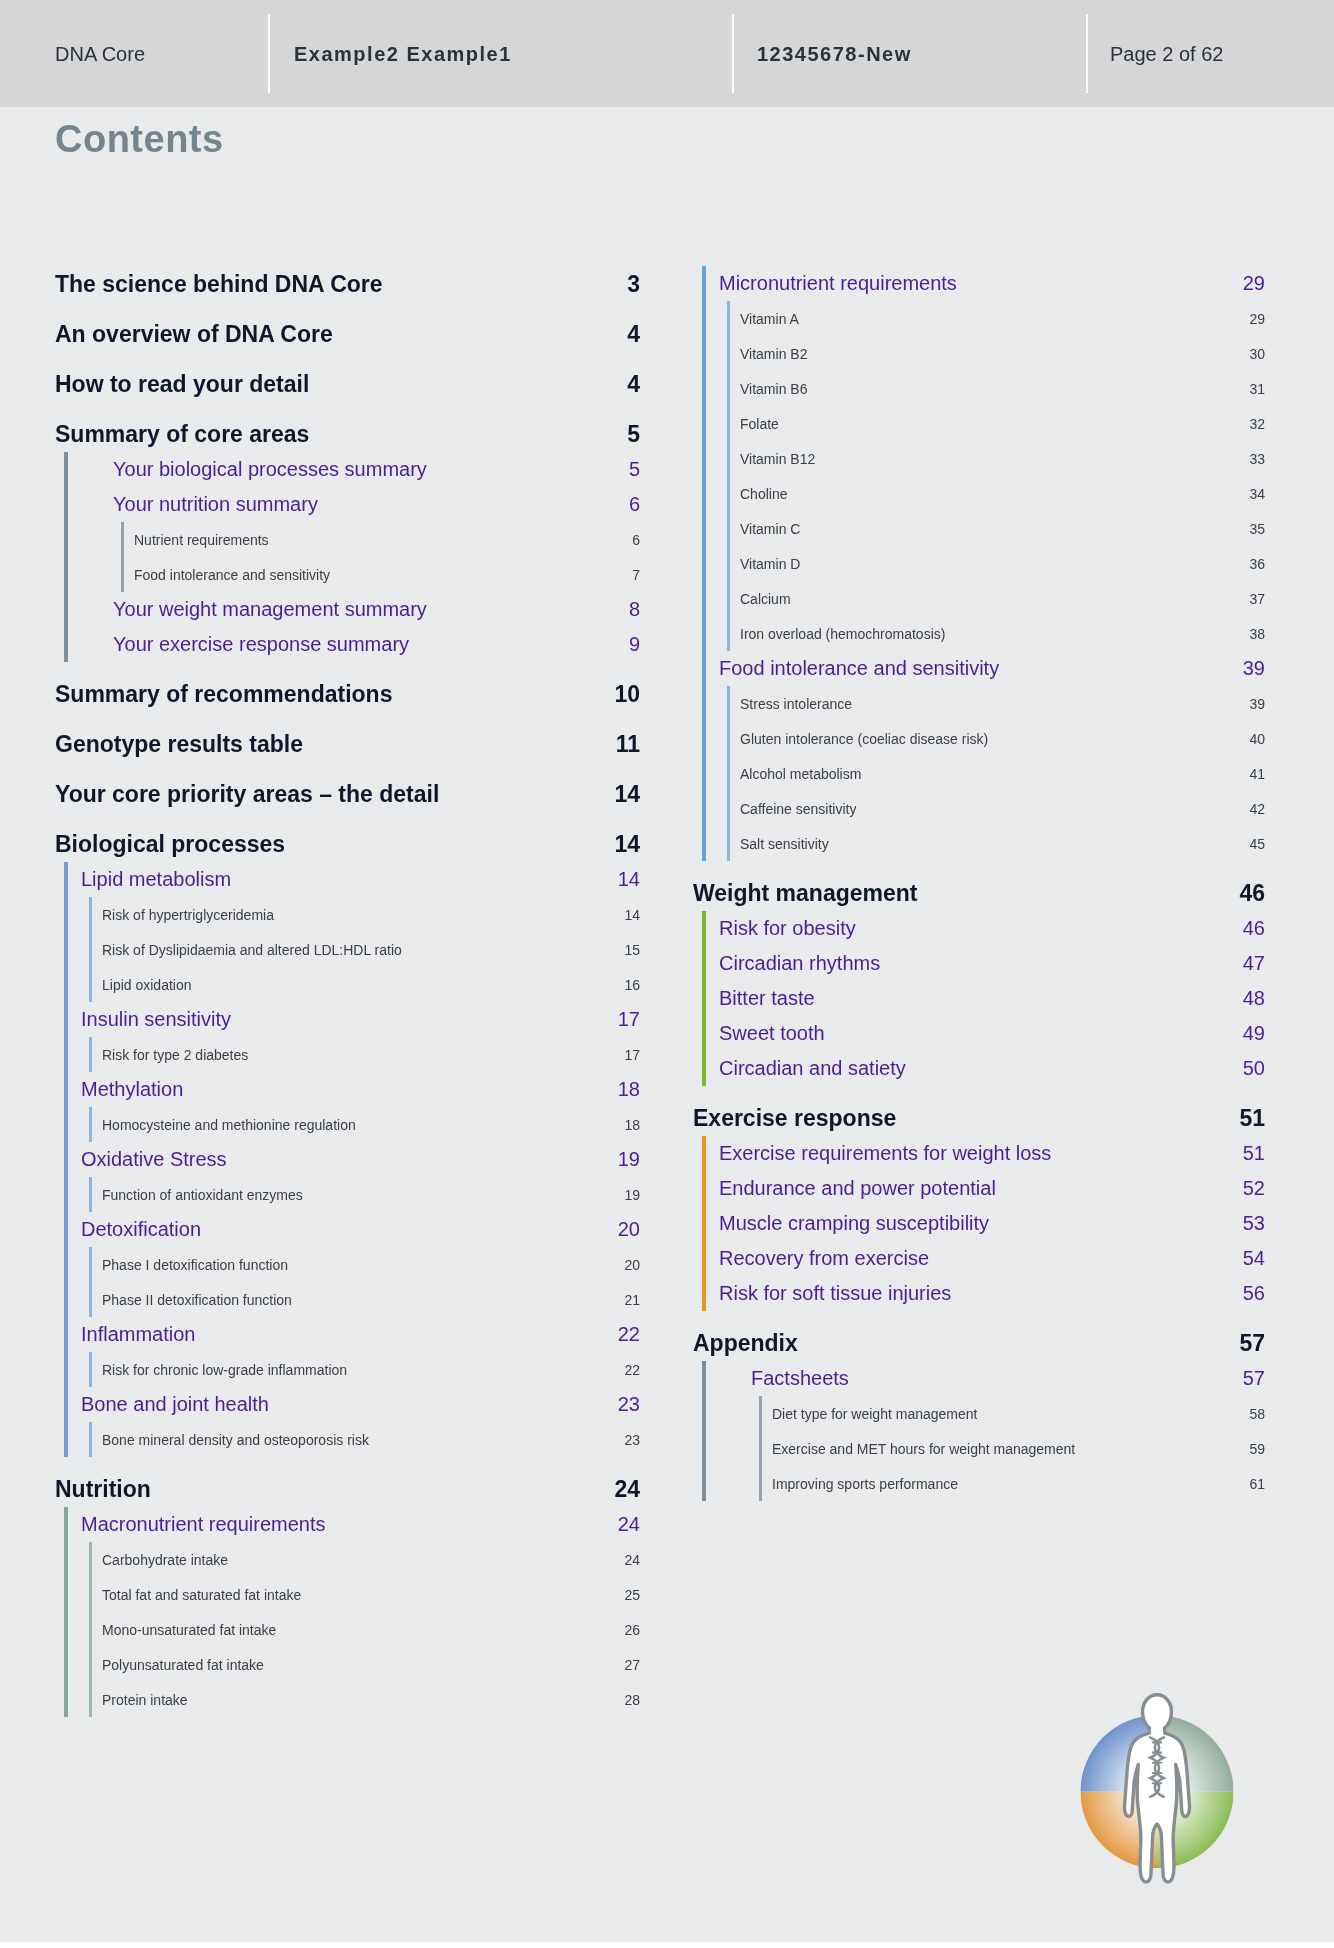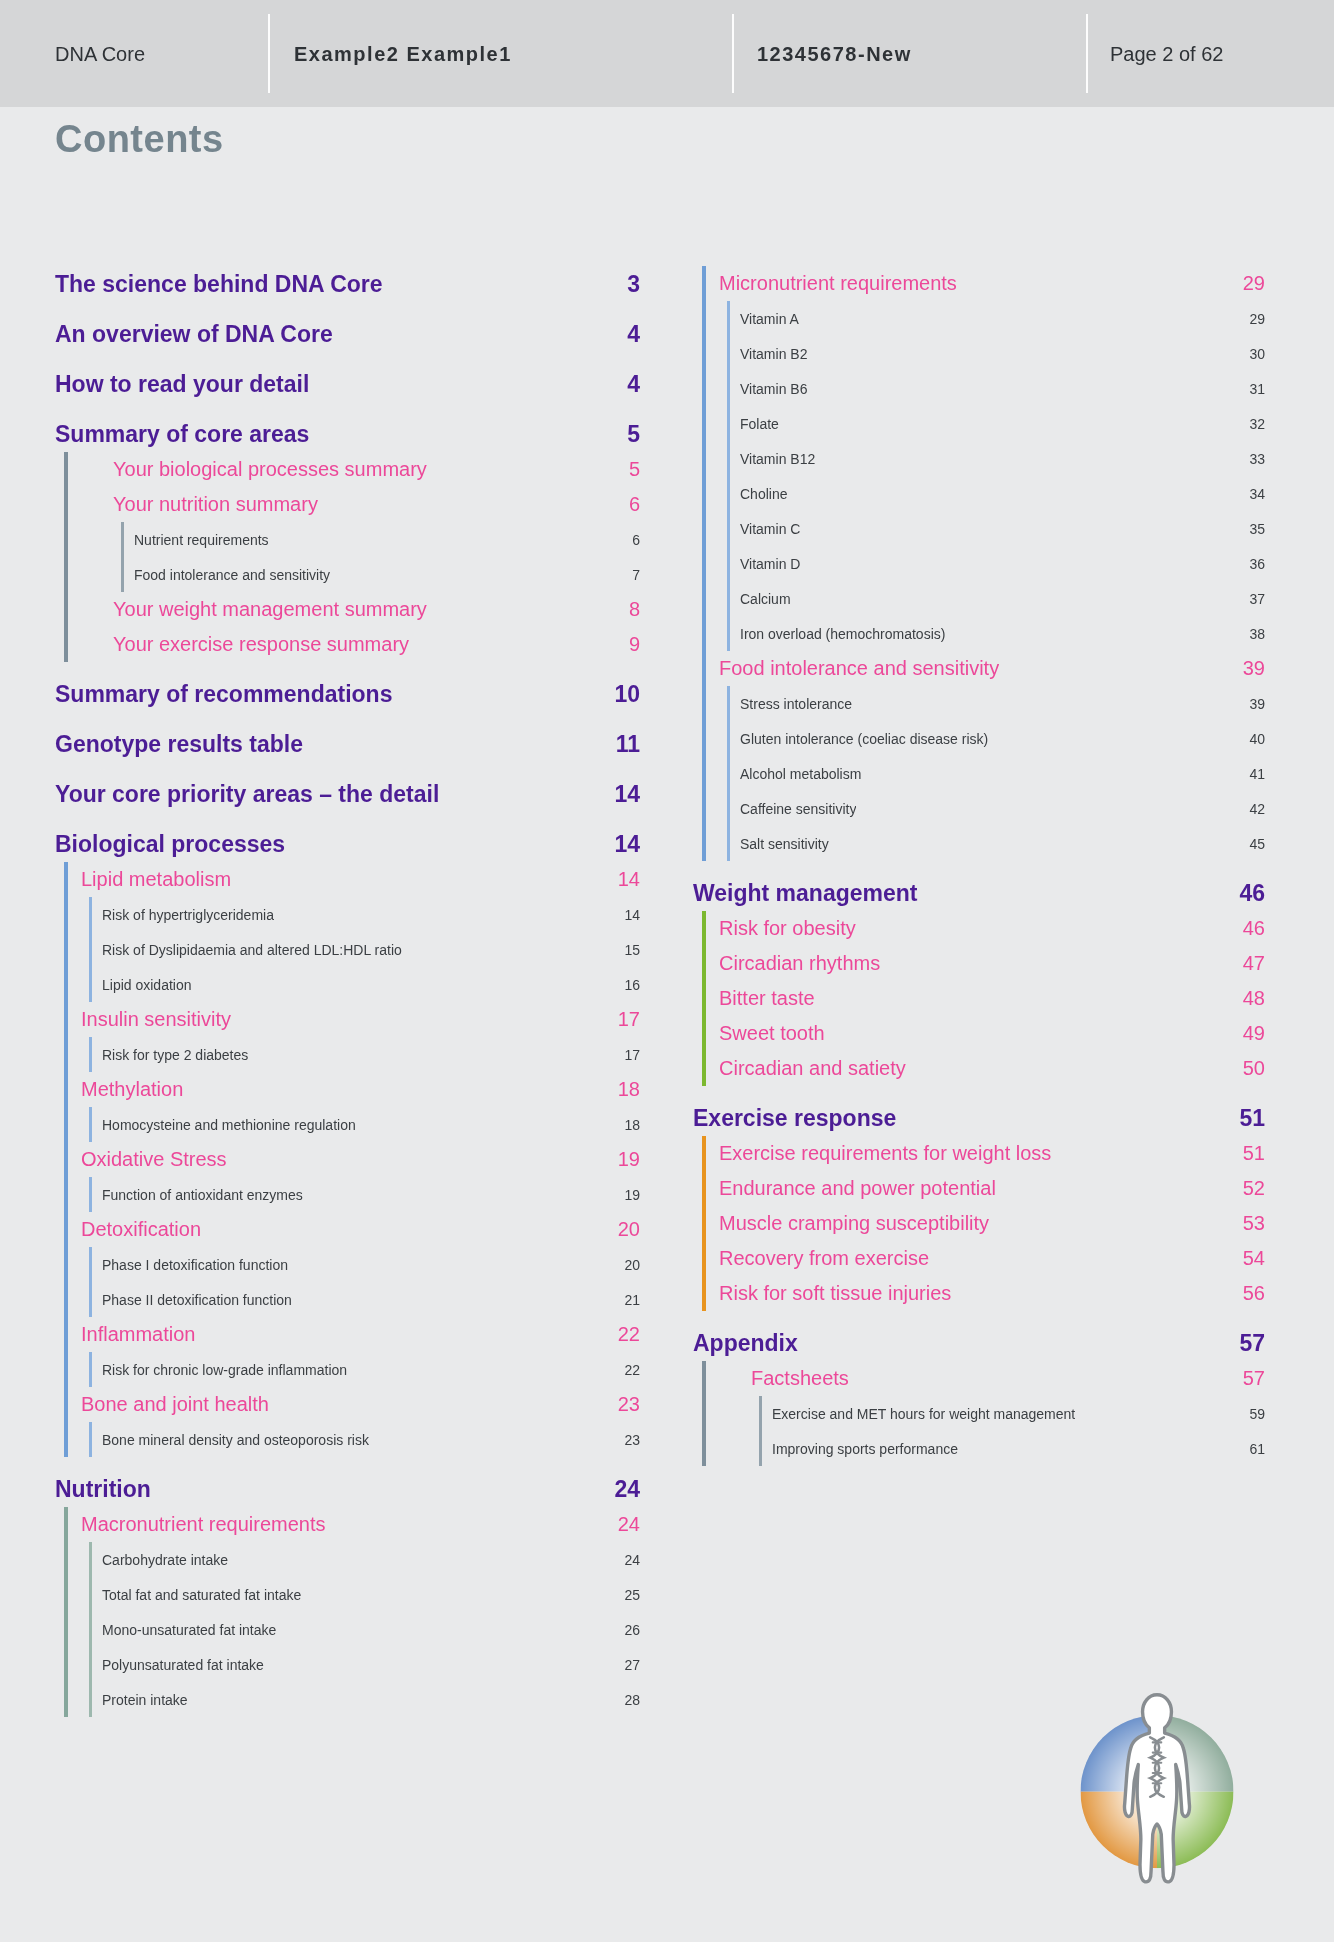--- a/index.html
+++ b/index.html
@@ -32,23 +32,23 @@
     font-size:38px;font-weight:700;color:var(--title_color,#75858e);
     letter-spacing:0.5px;
   }
   
   .toc{position:absolute;left:55px;right:69px;top:266px;display:flex;gap:53px;}
   .col{width:585px;}
   .col:last-child{width:auto;flex:1;}
   .row{display:flex;justify-content:space-between;align-items:center;height:35px;white-space:nowrap;}
   .row .lbl{overflow:hidden;}
   .row .pg{padding-left:10px;}
-  .l1{height:36px;margin-top:14px;font-size:23px;font-weight:600;color:#4c1d95;}
+  .l1{height:36px;margin-top:14px;font-size:23px;font-weight:600;color:#0f172a;}
   .section:first-child > .l1{margin-top:0;}
-  .l2{font-size:20px;color:#ec4899;}
+  .l2{font-size:20px;color:#4c1d95;}
   .l3{font-size:14px;color:#3b3f43;}
   .group{border-left:4px solid #999;margin-left:9px;padding-left:13px;}
   .sub{border-left:3px solid #bbb;margin-left:8px;padding-left:10px;}
   .bar-slate{border-left-color:var(--slate,#7e8f9b);padding-left:45px;}
   .bar-slate .sub{border-left-color:var(--slate_light,#94a3ad);}
   .bar-blue{border-left-color:var(--blue,#6f9ed6);}
   .bar-blue .sub{border-left-color:var(--blue_light,#8db3e0);}
   .bar-sage{border-left-color:var(--sage,#86a79c);}
   .bar-sage .sub{border-left-color:var(--sage_light,#9db8ae);}
   .bar-lime{border-left-color:var(--lime,#7cb82f);}
@@ -408,20 +408,24 @@
           <div class="row l1">
             <span class="lbl">Appendix</span>
             <span class="pg">57</span>
           </div>
           <div class="group bar-slate">
             <div class="row l2">
               <span class="lbl">Factsheets</span>
               <span class="pg">57</span>
             </div>
             <div class="sub">
+              <div class="row l3">
+                <span class="lbl">Diet type for weight management</span>
+                <span class="pg">58</span>
+              </div>
               <div class="row l3">
                 <span class="lbl">Exercise and MET hours for weight management</span>
                 <span class="pg">59</span>
               </div>
               <div class="row l3">
                 <span class="lbl">Improving sports performance</span>
                 <span class="pg">61</span>
               </div>
             </div>
           </div>

